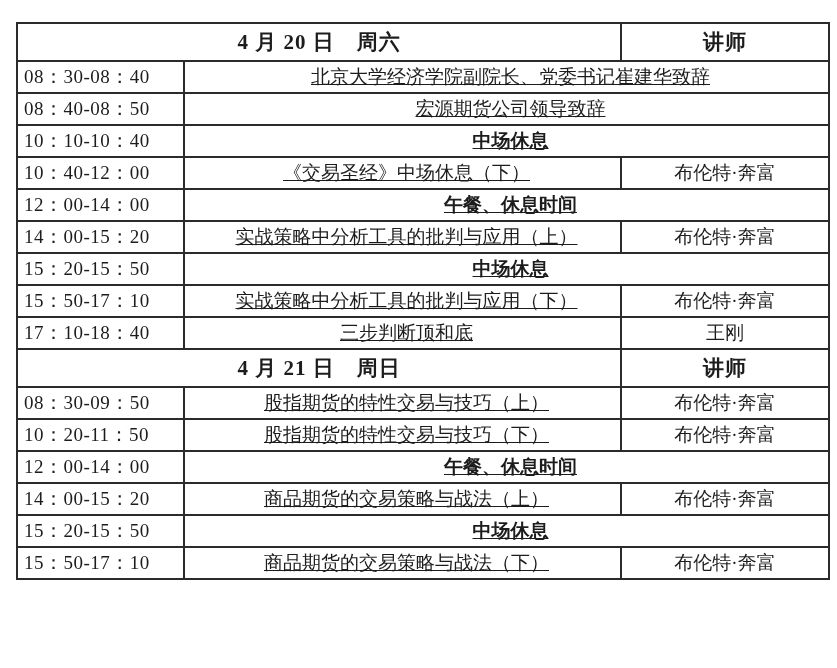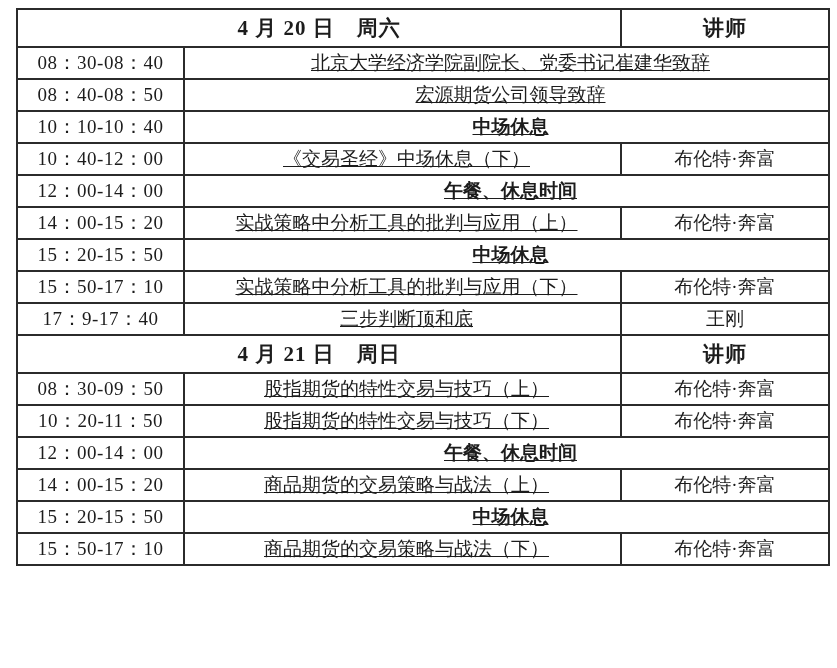--- a/index.html
+++ b/index.html
@@ -8,21 +8,21 @@
     width: 837px;
     height: 668px;
     background: #ffffff;
     overflow: hidden;
     font-family: "Liberation Serif", "DejaVu Serif", serif;
   }
   .page {
     width: 837px;
     height: 588px;
     box-sizing: border-box;
-    padding: 8px 0 0 16px;
+    padding: 22px 0 0 16px;
     background: #ffffff;
   }
   table.schedule {
     border-collapse: collapse;
     table-layout: fixed;
     width: 812px;
     color: #1c1c1c;
   }
   table.schedule col.c-time  { width: 167px; }
   table.schedule col.c-event { width: 437px; }
@@ -41,21 +41,21 @@
     text-align: center;
     letter-spacing: 1px;
     padding: 2px 4px;
   }
   tr.data-row td {
     height: 31px;
     font-size: 19px;
     padding: 2px 6px;
   }
   td.time-cell {
-    text-align: center;
+    text-align: left;
     letter-spacing: 0.5px;
   }
   td.event-cell {
     text-align: center;
     padding-left: 14px !important;
     text-decoration: underline;
   }
   td.lect-cell {
     text-align: center;
   }
@@ -108,21 +108,21 @@
         <tr class="data-row bold">
           <td class="time-cell">15：20-15：50</td>
           <td class="event-cell" colspan="2">中场休息</td>
         </tr>
         <tr class="data-row">
           <td class="time-cell">15：50-17：10</td>
           <td class="event-cell">实战策略中分析工具的批判与应用（下）</td>
           <td class="lect-cell">布伦特·奔富</td>
         </tr>
         <tr class="data-row">
-          <td class="time-cell">17：9-17：40</td>
+          <td class="time-cell">17：10-18：40</td>
           <td class="event-cell">三步判断顶和底</td>
           <td class="lect-cell">王刚</td>
         </tr>
         <tr class="header-row">
           <th colspan="2">4 月 21 日　周日</th>
           <th>讲师</th>
         </tr>
         <tr class="data-row">
           <td class="time-cell">08：30-09：50</td>
           <td class="event-cell">股指期货的特性交易与技巧（上）</td>

